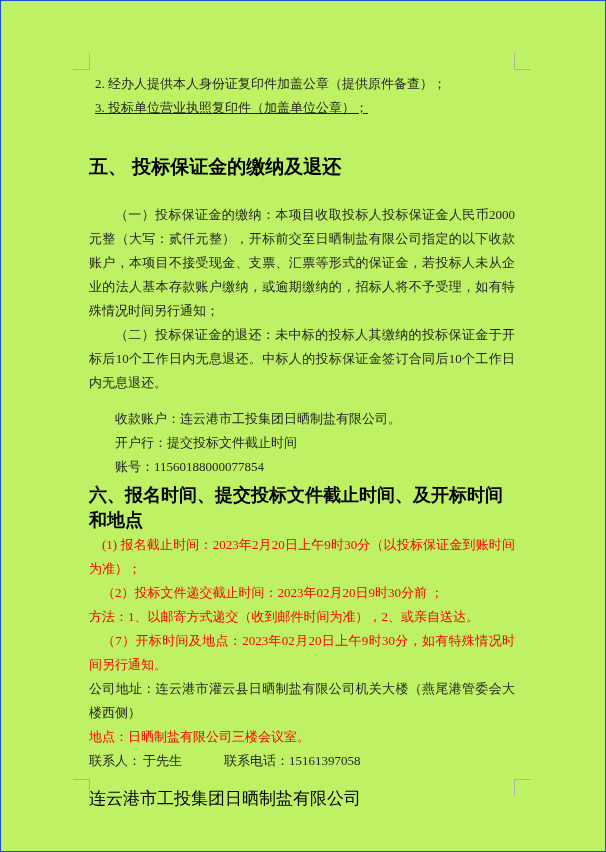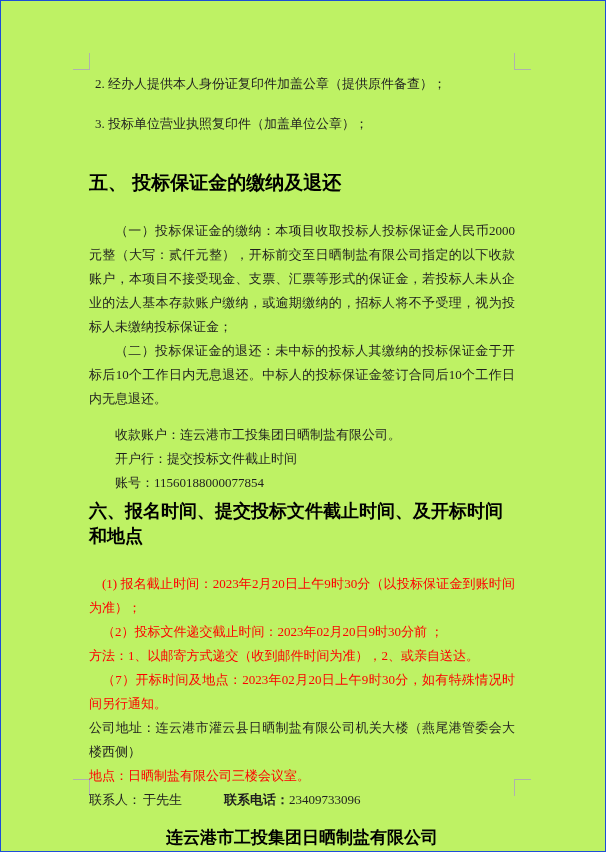--- a/index.html
+++ b/index.html
@@ -38,72 +38,72 @@
   .indent-half{text-indent:6px;}
   .red{color:var(--red);}
 
   .heading{
     font-family:"Liberation Sans","DejaVu Sans",sans-serif;
     font-weight:bold;
     color:#000;
     margin:0;
   }
   .h-five{font-size:19px;line-height:26px;margin-top:34px;margin-bottom:23px;}
-  .h-six{font-size:18px;line-height:25px;margin-top:4px;margin-bottom:23px;}
+  .h-six{font-size:18px;line-height:25px;margin-top:4px;}
 
   .sp-top{margin-top:3px;}
-  .sp-item{margin-top:16px;}
+  .sp-item{margin-top:0;text-decoration:underline;}
   .sp-acct{margin-top:12px;}
 
   .contact-name{margin-left:2px;}
-  .phone-label{margin-left:42px;font-weight:bold;}
+  .phone-label{margin-left:42px;}
 
   .signoff-company{
     font-family:"Liberation Sans","DejaVu Sans",sans-serif;
-    font-weight:bold;
+    font-weight:normal;
     font-size:17px;
     line-height:24px;
     color:#000;
-    text-align:center;
+    text-align:left;
     margin:14px 0 0 0;
   }
 </style>
 </head>
 <body>
 
 <div class="page">
 
   <div class="crop tl"></div>
   <div class="crop tr"></div>
   <div class="crop bl"></div>
   <div class="crop br"></div>
 
   <div class="content">
 
     <p class="line indent-half sp-top">2. 经办人提供本人身份证复印件加盖公章（提供原件备查）；</p>
     <p class="line indent-half sp-item">3. 投标单位营业执照复印件（加盖单位公章）；</p>
 
     <h2 class="heading h-five">五、 投标保证金的缴纳及退还</h2>
 
-    <p class="line indent2">（一）投标保证金的缴纳：本项目收取投标人投标保证金人民币2000元整（大写：贰仟元整），开标前交至日晒制盐有限公司指定的以下收款账户，本项目不接受现金、支票、汇票等形式的保证金，若投标人未从企业的法人基本存款账户缴纳，或逾期缴纳的，招标人将不予受理，视为投标人未缴纳投标保证金；</p>
+    <p class="line indent2">（一）投标保证金的缴纳：本项目收取投标人投标保证金人民币2000元整（大写：贰仟元整），开标前交至日晒制盐有限公司指定的以下收款账户，本项目不接受现金、支票、汇票等形式的保证金，若投标人未从企业的法人基本存款账户缴纳，或逾期缴纳的，招标人将不予受理，如有特殊情况时间另行通知；</p>
     <p class="line indent2">（二）投标保证金的退还：未中标的投标人其缴纳的投标保证金于开标后10个工作日内无息退还。中标人的投标保证金签订合同后10个工作日内无息退还。</p>
 
     <p class="line indent2 sp-acct">收款账户：连云港市工投集团日晒制盐有限公司。</p>
     <p class="line indent2">开户行：提交投标文件截止时间</p>
     <p class="line indent2">账号：11560188000077854</p>
 
     <h2 class="heading h-six">六、报名时间、提交投标文件截止时间、及开标时间和地点</h2>
 
     <p class="line indent1 red">(1) 报名截止时间：2023年2月20日上午9时30分（以投标保证金到账时间为准）；</p>
     <p class="line indent1 red">（2）投标文件递交截止时间：2023年02月20日9时30分前 ；</p>
     <p class="line red">方法：1、以邮寄方式递交（收到邮件时间为准），2、或亲自送达。</p>
     <p class="line indent1 red">（7）开标时间及地点：2023年02月20日上午9时30分，如有特殊情况时间另行通知。</p>
     <p class="line">公司地址：连云港市灌云县日晒制盐有限公司机关大楼（燕尾港管委会大楼西侧）</p>
     <p class="line red">地点：日晒制盐有限公司三楼会议室。</p>
 
     <p class="line">
-      <span>联系人：</span><span class="contact-name">于先生</span><span class="phone-label">联系电话：</span><span>23409733096</span>
+      <span>联系人：</span><span class="contact-name">于先生</span><span class="phone-label">联系电话：</span><span>15161397058</span>
     </p>
 
     <p class="signoff-company">连云港市工投集团日晒制盐有限公司</p>
 
   </div>
 </div>
 
 </body></html>

